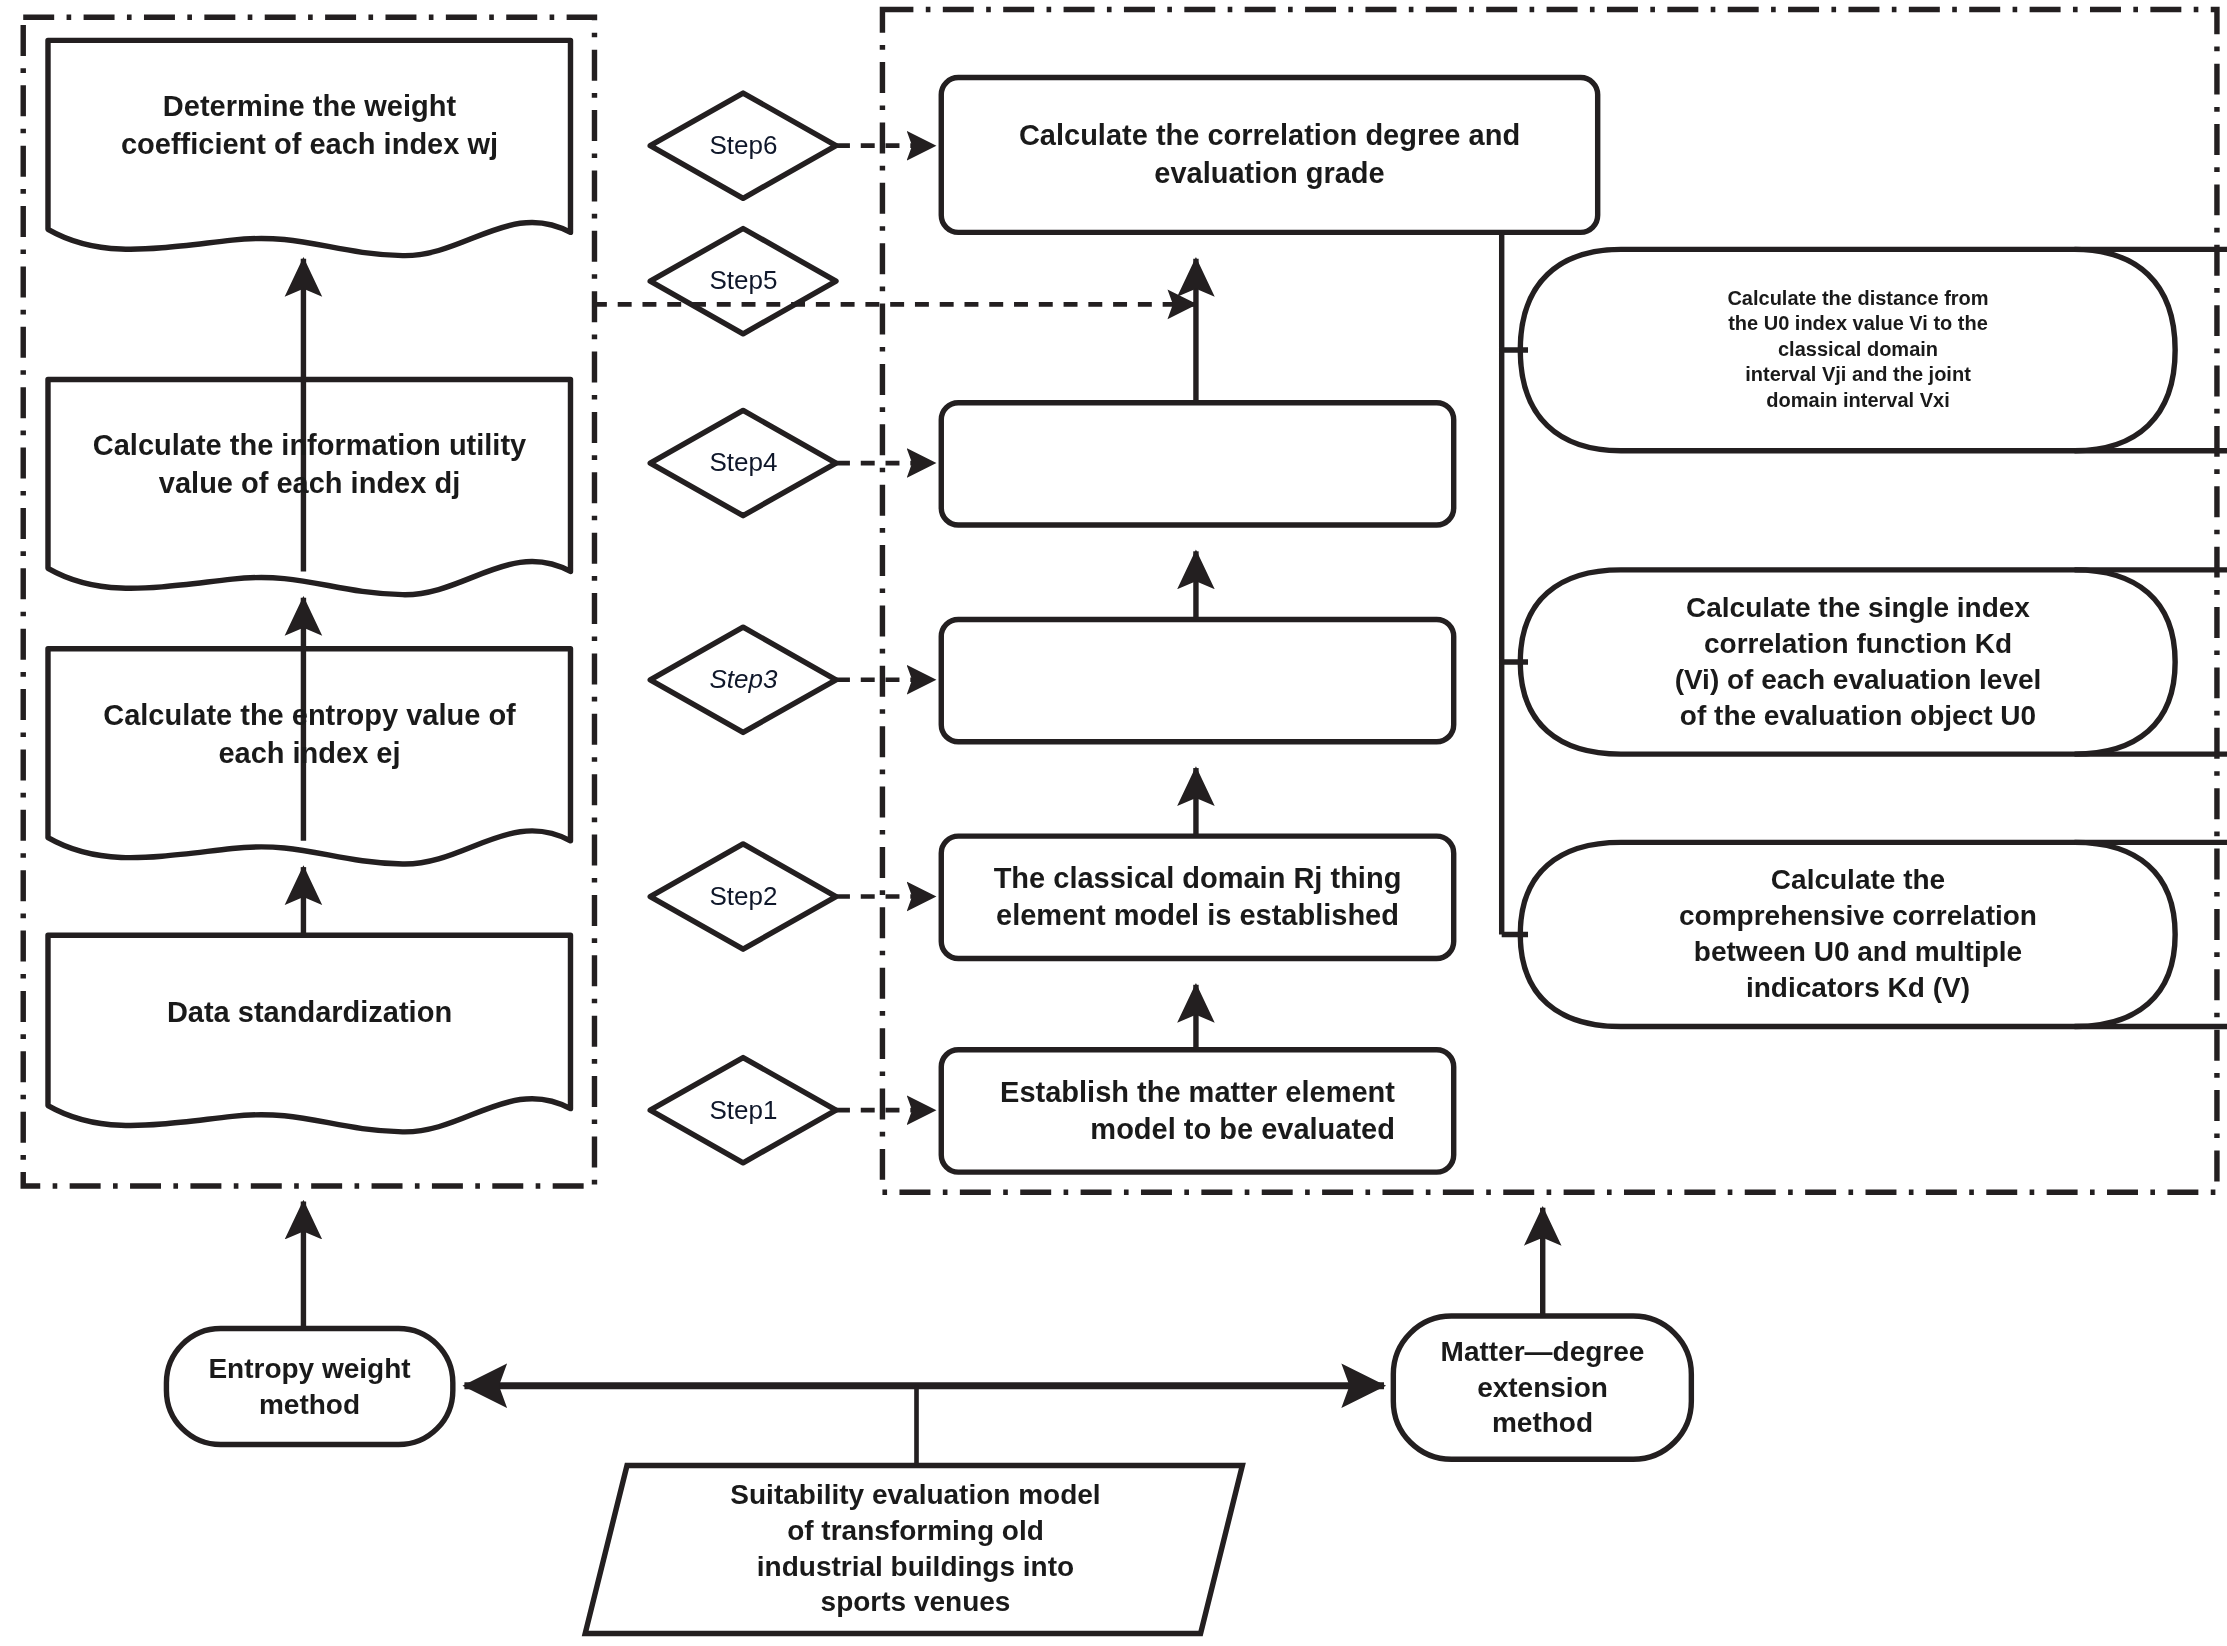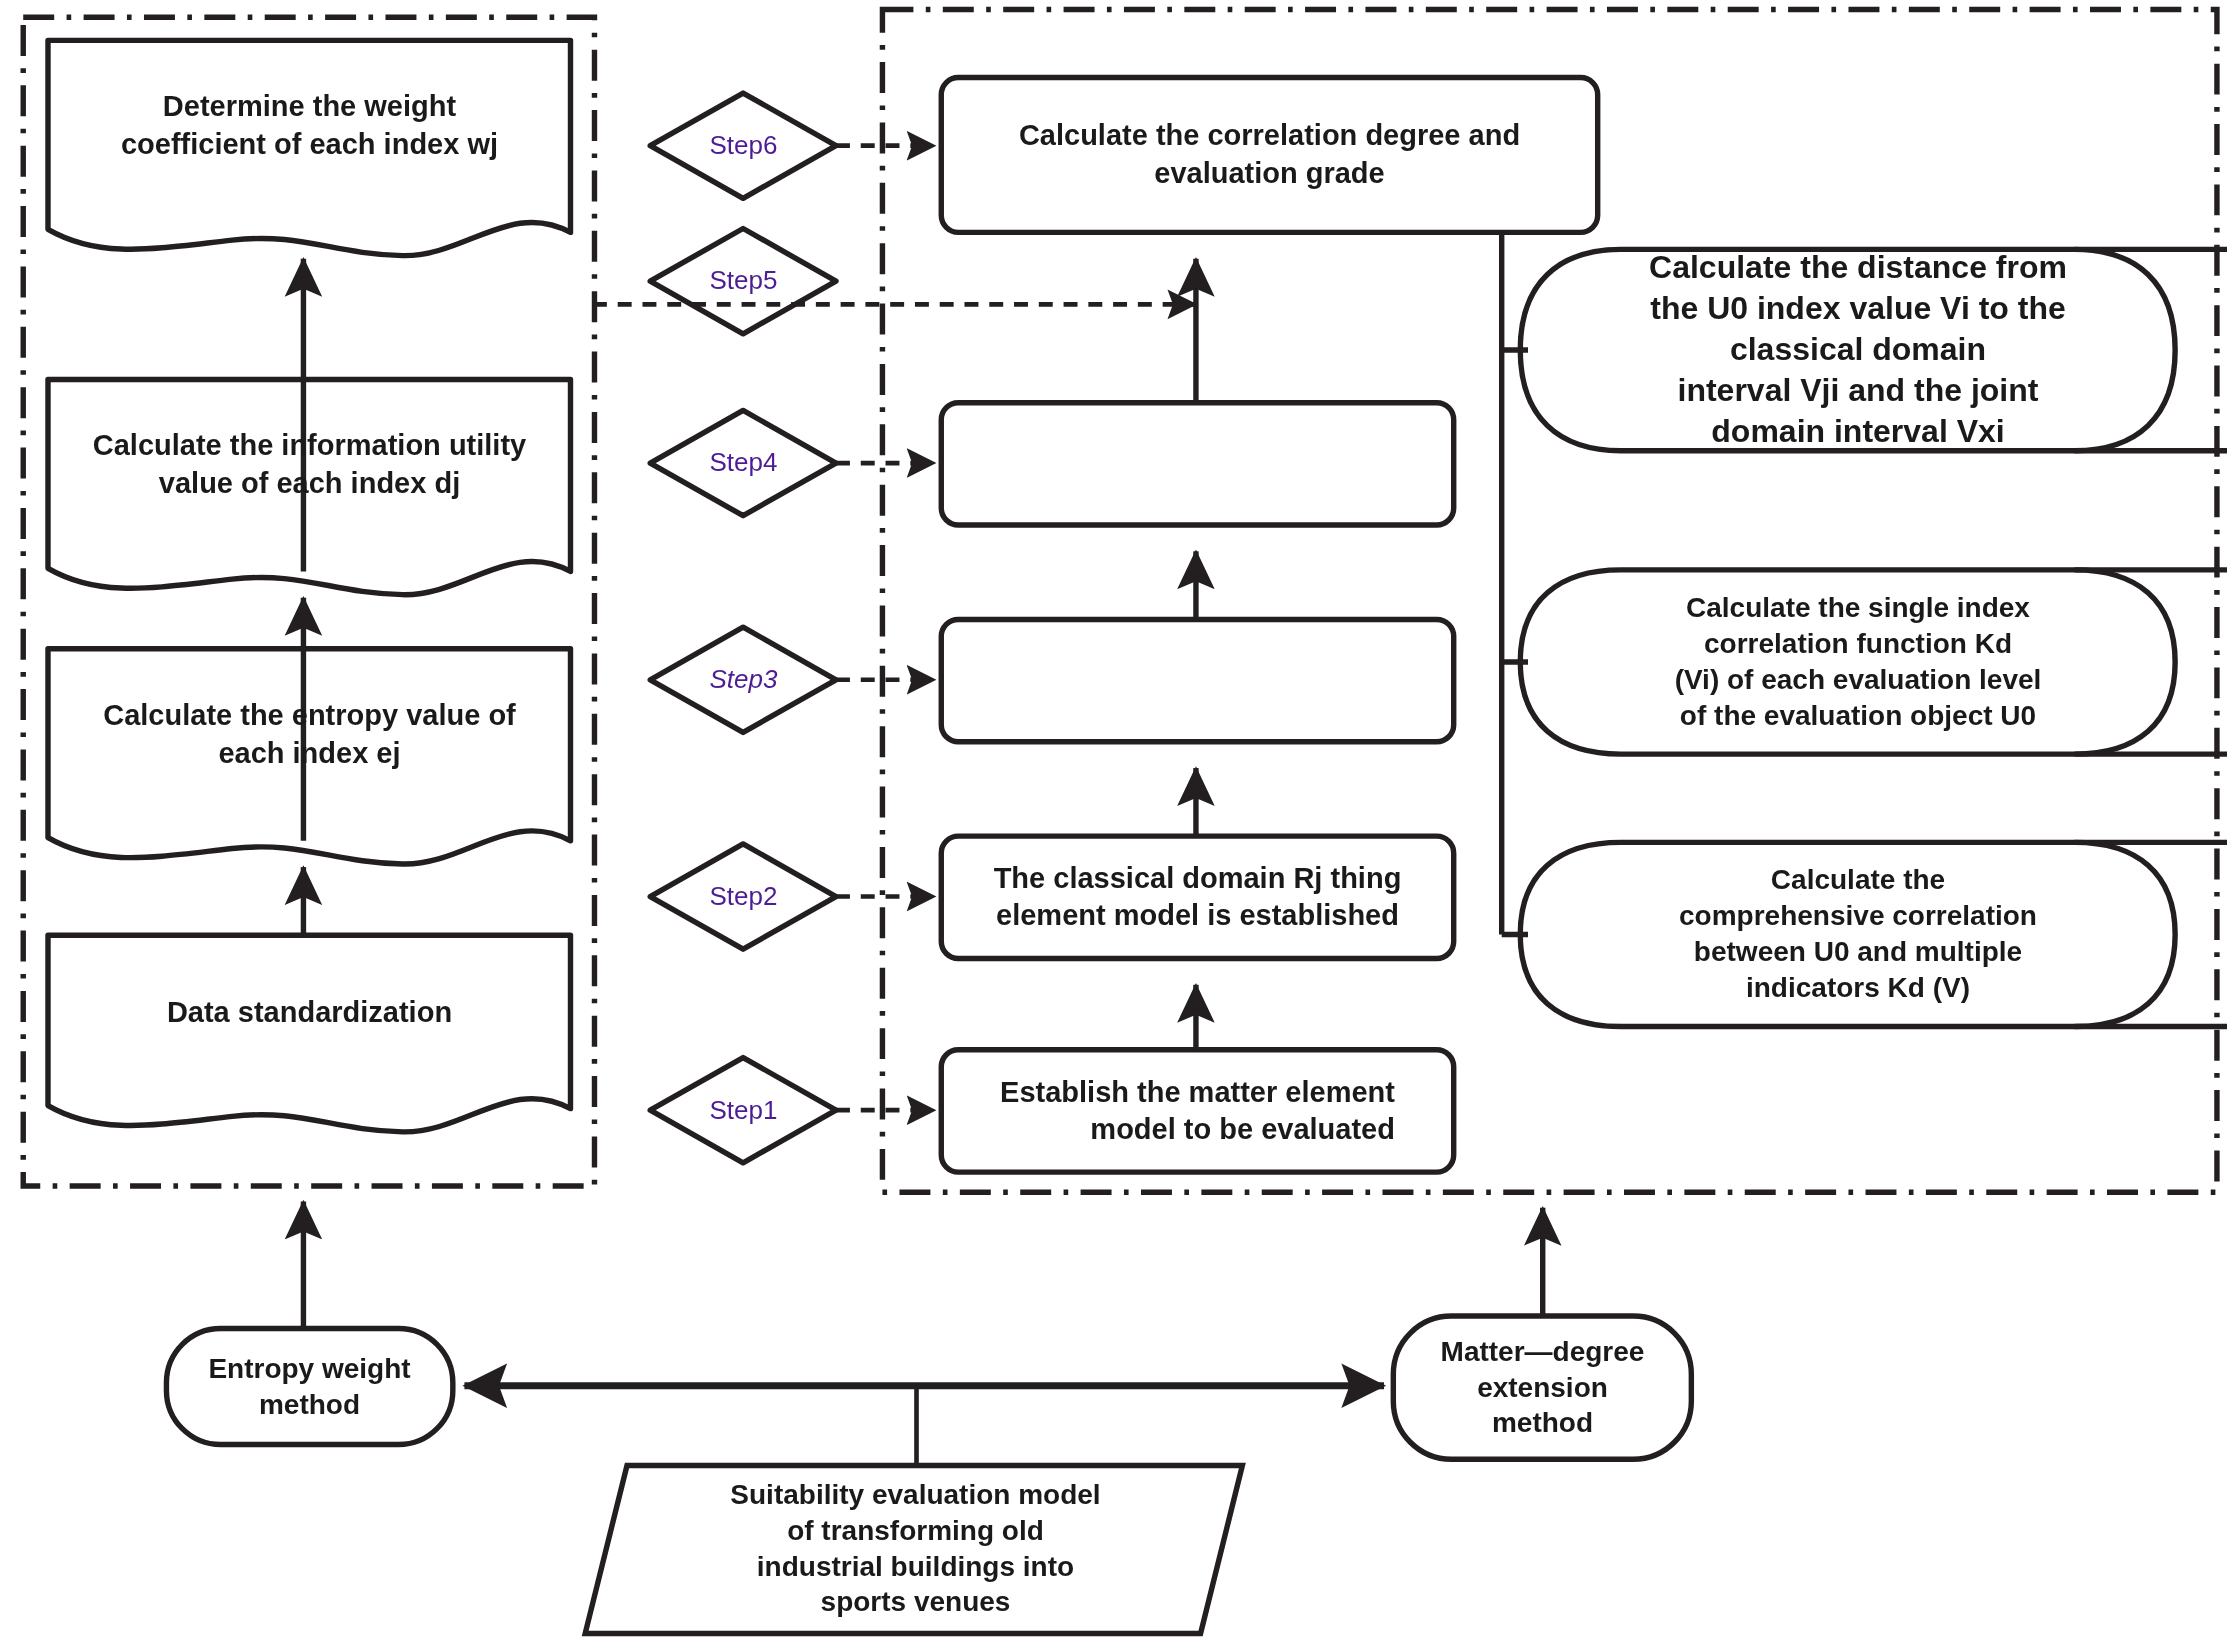--- a/index.html
+++ b/index.html
@@ -37,21 +37,21 @@
   }
   .step-text {
     position: absolute;
     display: flex;
     align-items: center;
     justify-content: center;
     text-align: right;
     font-family: "Liberation Sans", sans-serif;
     font-weight: normal;
     font-size: 26px;
-    color: #4c1d95;
+    color: #0f172a;
     pointer-events: none;
   }
   .hit {
     position: absolute;
     background: transparent;
   }
 </style>
 </head>
 <body>
 
@@ -173,21 +173,21 @@
   <div class="step-text" style="left:666px; top:875px; width:155px; height:43px;">Step2</div>
   <div class="step-text" style="left:666px; top:1089px; width:155px; height:43px;">Step1</div>
 
   <div class="node-text" style="left:949px; top:77px; width:641px; height:155px;">Calculate the correlation degree and
 evaluation grade</div>
   <div class="node-text" style="left:949px; top:836px; width:497px; height:122px;">The classical domain Rj thing
 element model is established</div>
   <div class="node-text" style="left:949px; top:1050px; width:497px; height:122px;text-align:right;">Establish the matter element
 model to be evaluated</div>
 
-  <div class="node-text" style="left:1587px; top:249px; width:542px; height:201px; font-size:32px;">Calculate the distance from
+  <div class="node-text" style="left:1587px; top:249px; width:542px; height:201px; font-size:20px;">Calculate the distance from
 the U0 index value Vi to the
 classical domain
 interval Vji and the joint
 domain interval Vxi</div>
   <div class="node-text" style="left:1587px; top:570px; width:542px; height:184px; font-size:28px;">Calculate the single index
 correlation function Kd
 (Vi) of each evaluation level
 of the evaluation object U0</div>
   <div class="node-text" style="left:1587px; top:842px; width:542px; height:184px; font-size:28px;">Calculate the
 comprehensive correlation

